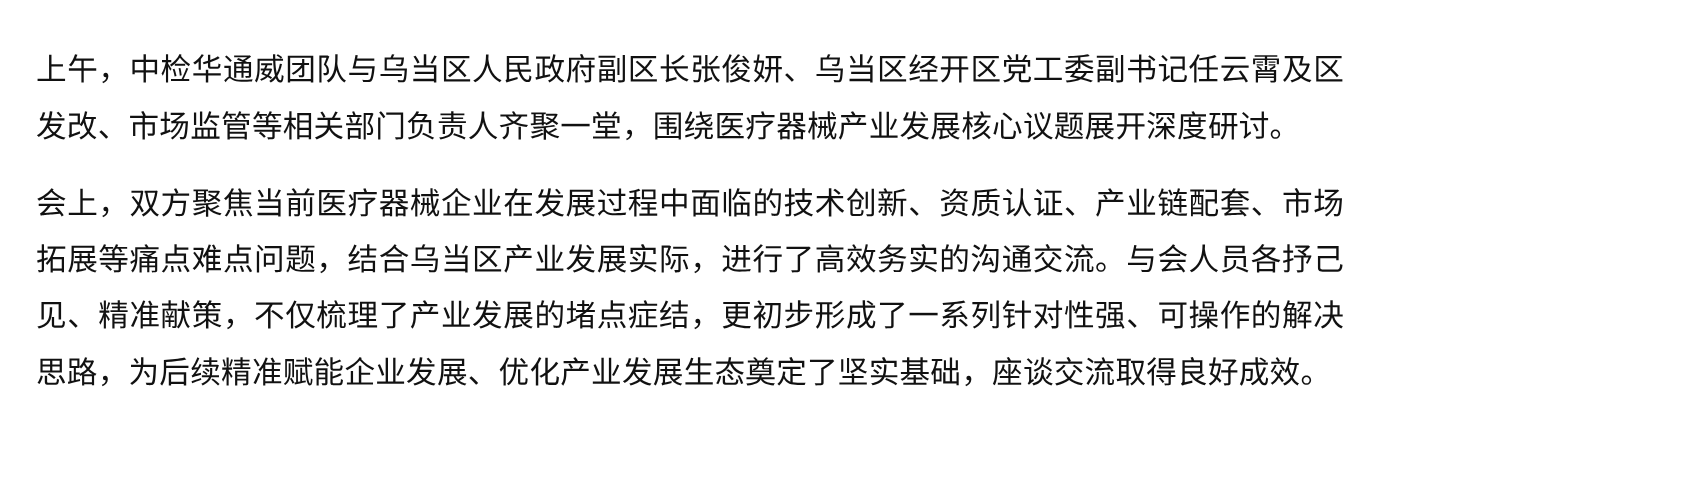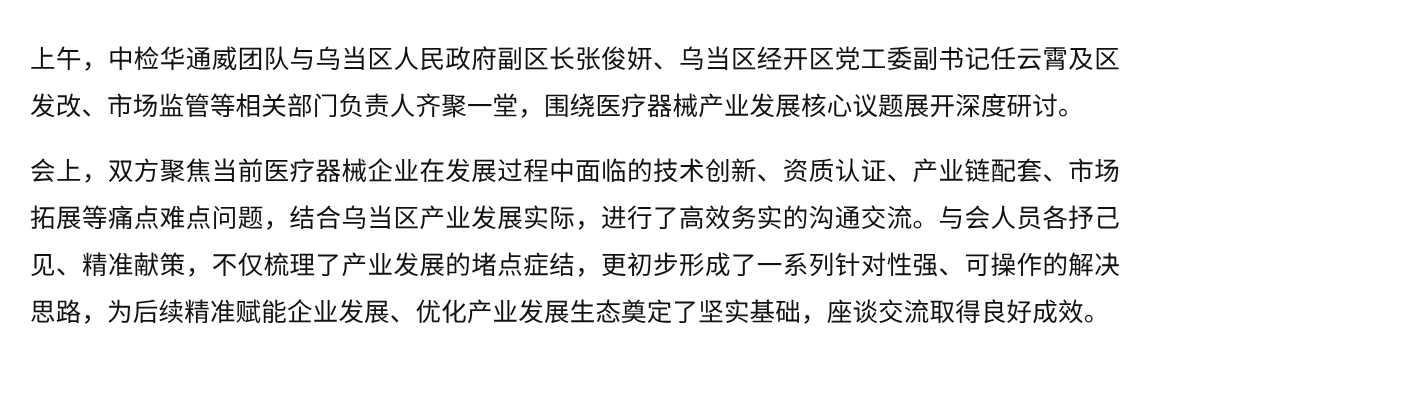--- a/index.html
+++ b/index.html
@@ -27,20 +27,21 @@
     line-height: 47px;
     letter-spacing: 0.2px;
     text-align: justify;
     text-justify: inter-ideograph;
     margin: 0 0 18px 0;
     color: #111111;
     word-break: break-all;
   }
   .paragraph:last-child {
     margin-bottom: 0;
+    font-family: Liberation Mono, monospace;
   }
 </style>
 </head>
 <body>
 
 <div class="document">
   <p class="paragraph">上午，中检华通威团队与乌当区人民政府副区长张俊妍、乌当区经开区党工委副书记任云霄及区发改、市场监管等相关部门负责人齐聚一堂，围绕医疗器械产业发展核心议题展开深度研讨。</p>
   <p class="paragraph">会上，双方聚焦当前医疗器械企业在发展过程中面临的技术创新、资质认证、产业链配套、市场拓展等痛点难点问题，结合乌当区产业发展实际，进行了高效务实的沟通交流。与会人员各抒己见、精准献策，不仅梳理了产业发展的堵点症结，更初步形成了一系列针对性强、可操作的解决思路，为后续精准赋能企业发展、优化产业发展生态奠定了坚实基础，座谈交流取得良好成效。</p>
 </div>
 

